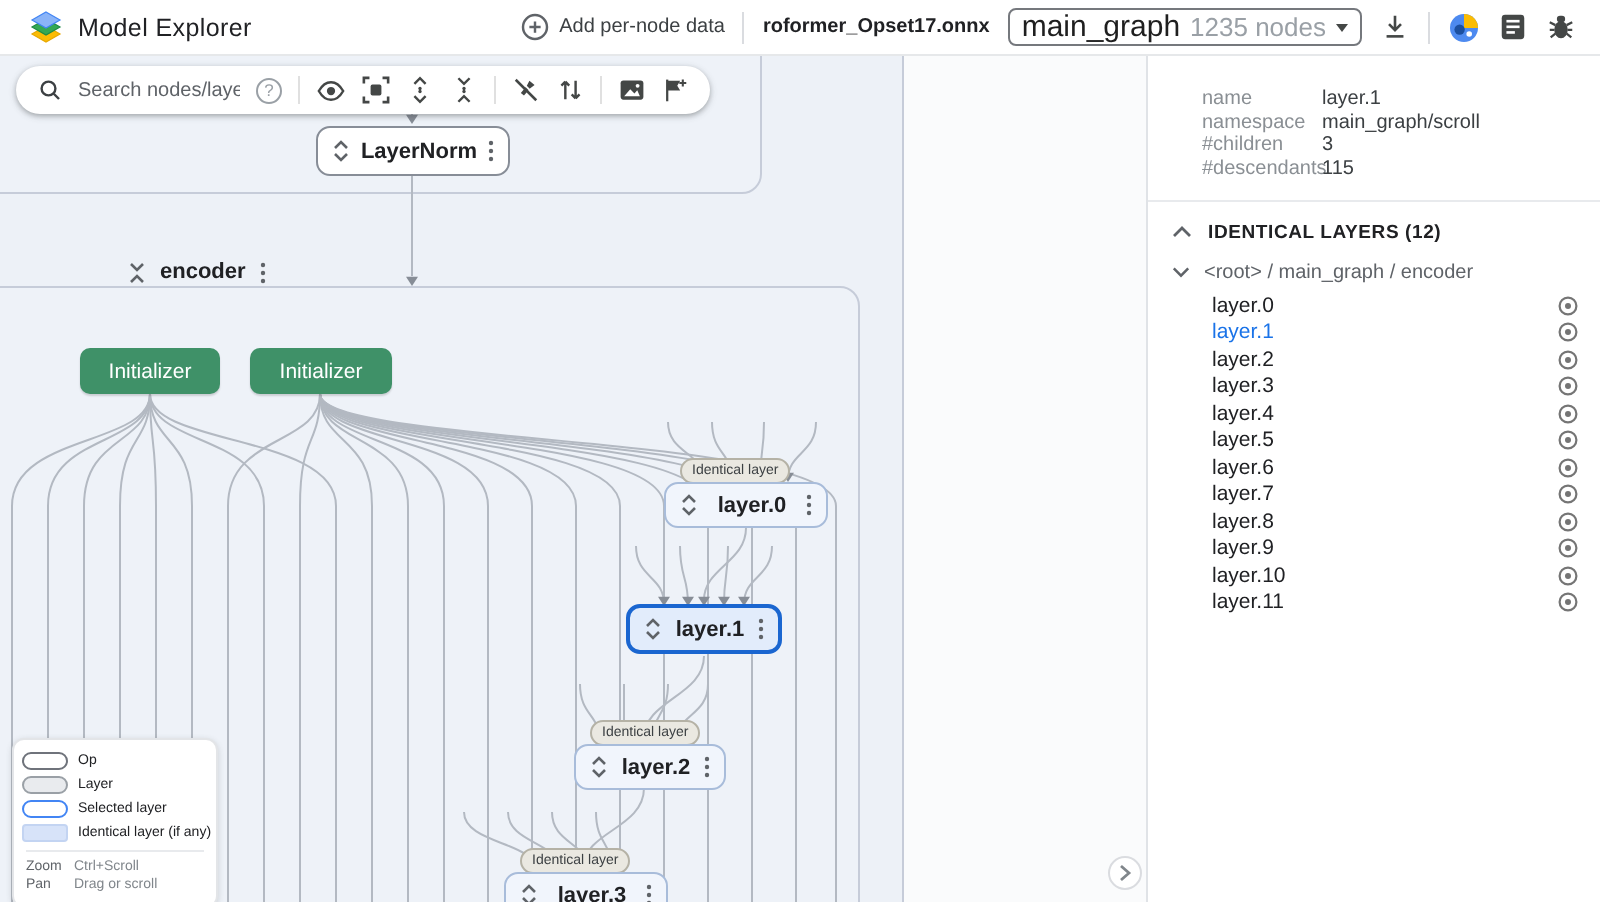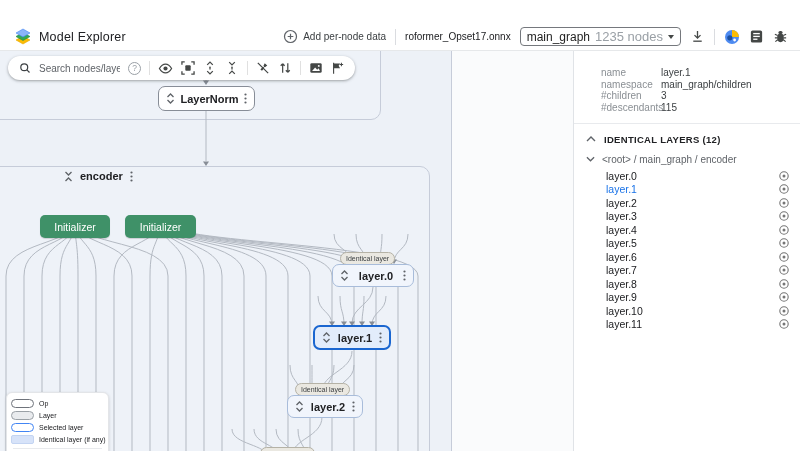--- a/index.html
+++ b/index.html
@@ -1,30 +1,30 @@
 <!DOCTYPE html>
 <html style="--accent: #1a73e8; --green: #3f9168; --edge: #b3b9c2;"><head>
 <meta charset="utf-8">
 <style>
   * { margin:0; padding:0; box-sizing:border-box; }
   html,body { width:800px; height:451px; overflow:hidden; }
   body { font-family:"Liberation Sans","DejaVu Sans",sans-serif; background:#fff; color:#202124; }
   :root{ --accent:#1a73e8; --green:#3f9168; --edge:#b3b9c2; --icon:#444746; --graybd:#c6ccd9; --groupfill:#eef2f8; }
 
   
-  #topbar { height:28px; display:flex; align-items:center; border-bottom:1px solid #e6e8ea; background:#fff; padding:0 12px 0 14px; position:relative; z-index:20;margin-top:23px; }
+  #topbar { height:28px; display:flex; align-items:center; border-bottom:1px solid #e6e8ea; background:#fff; padding:0 12px 0 14px; position:relative; z-index:20; }
   .brand { display:flex; align-items:center; gap:7px; }
   .app-title { font-size:12.5px; font-weight:500; color:#202124; letter-spacing:.2px; }
   .top-right { margin-left:auto; display:flex; align-items:center; gap:9px; }
   .tb-btn { display:flex; align-items:center; gap:5px; background:none; border:none; cursor:pointer; font-family:inherit; }
   .tb-btn span { font-size:10px; color:#3c4043; }
   .vdiv { width:1px; height:16px; background:#dadce0; }
-  .model-file { font-size:10px; font-weight:normal; color:#202124; white-space:nowrap; }
+  .model-file { font-size:10px; font-weight:bold; color:#202124; white-space:nowrap; }
   .graph-select { display:flex; align-items:center; gap:5px; border:1px solid #75787d; border-radius:4px; height:19px; padding:0 6px; cursor:pointer; background:#fff; }
-  .graph-name { font-size:12px; color:#1f1f1f; }
+  .graph-name { font-size:15px; color:#1f1f1f; }
   .graph-count { font-size:13px; color:#9aa0a6; }
   .caret { width:0; height:0; border-left:3.5px solid transparent; border-right:3.5px solid transparent; border-top:4.5px solid #444746; }
   .icon-btn { background:none; border:none; cursor:pointer; display:flex; align-items:center; justify-content:center; padding:0; }
 
   
   #workspace { display:flex; height:423px; }
   #canvas { position:relative; width:573px; height:423px; background:#fafbfc; overflow:hidden; }
 
   .group { position:absolute; border:1px solid var(--graybd); border-radius:10px; background:var(--groupfill); }
   #container-group { left:-24px; top:-24px; width:476px; height:520px; background:#edf1f7; z-index:0; }
@@ -33,21 +33,21 @@
 
   #edge-svg { position:absolute; left:0; top:0; z-index:2; }
   #edge-svg path.e { fill:none; stroke:var(--edge); stroke-width:1; }
   #edge-svg path.ah { fill:#878d96; stroke:none; }
 
   .group-header { position:absolute; display:flex; align-items:center; gap:7px; z-index:3; }
   .group-title { font-size:11px; font-weight:bold; color:#202124; }
 
   .node-op { position:absolute; left:158px; top:35px; width:97px; height:25px; background:#fff; border:1px solid #878d97; border-radius:7px; display:flex; align-items:center; justify-content:space-between; padding:0 7px; z-index:3; cursor:pointer; }
   .node-label { font-size:11px; font-weight:bold; color:#202124; }
-  .init-node { position:absolute; top:146px; height:23px; background:var(--green); color:#fff; border-radius:5px; display:flex; align-items:center; justify-content:center; font-size:10.5px; z-index:3; cursor:pointer; box-shadow:0 1px 1px rgba(0,0,0,.15);margin-top:18px; }
+  .init-node { position:absolute; top:146px; height:23px; background:var(--green); color:#fff; border-radius:5px; display:flex; align-items:center; justify-content:center; font-size:10.5px; z-index:3; cursor:pointer; box-shadow:0 1px 1px rgba(0,0,0,.15); }
   .lnode { position:absolute; height:23px; background:#f1f5fc; border:1px solid #a8bcda; border-radius:7px; display:flex; align-items:center; justify-content:space-between; padding:0 7px; z-index:3; cursor:pointer; }
   .lnode.sel { background:#e2ecfb; border:2px solid #1a66d0; height:25px; }
   .badge { position:absolute; height:13px; background:#eae8e1; border:1px solid #b5b2a6; border-radius:7px; font-size:7px; color:#3c4043; display:flex; align-items:center; padding:0 5px; z-index:3; white-space:nowrap; }
 
   
   #fl-toolbar { position:absolute; left:8px; top:5px; width:347px; height:24px; background:#fff; border-radius:12px; box-shadow:0 1px 2px rgba(60,64,67,.3),0 1px 3px 1px rgba(60,64,67,.12); display:flex; align-items:center; gap:8px; padding:0 11px; z-index:6; }
   #search-input { border:none; outline:none; flex:1; font-size:10px; color:#202124; font-family:inherit; background:transparent; min-width:0; }
   #search-input::placeholder { color:#5f6368; }
   .help-circle { width:13px; height:13px; border:1px solid #9aa0a6; border-radius:50%; color:#9aa0a6; font-size:8.5px; display:flex; align-items:center; justify-content:center; flex:none; cursor:pointer; }
   .tdiv { width:1px; height:14px; background:#e0e0e0; flex:none; }
@@ -224,21 +224,21 @@
           <path d="M1.5 7 L4.5 10 L7.5 7"></path>
       </svg>
       <span class="node-label">LayerNorm</span>
       <svg width="3" height="11" viewBox="0 0 3 11" fill="#5f6368">
         <circle cx="1.5" cy="1.5" r="1.1"></circle>
           <circle cx="1.5" cy="5.5" r="1.1"></circle>
           <circle cx="1.5" cy="9.5" r="1.1"></circle>
       </svg>
     </div>
 
-    <div class="group-header" style="left:64px; top:119px;">
+    <div class="group-header" style="left:64px; top:102px;">
       <svg width="9" height="11" viewBox="0 0 9 11" fill="none" stroke="#5f6368" stroke-width="1.3">
         <path d="M1.5 1 L4.5 4 L7.5 1"></path>
           <path d="M1.5 10 L4.5 7 L7.5 10"></path>
       </svg>
       <span class="group-title">encoder</span>
       <svg width="3" height="11" viewBox="0 0 3 11" fill="#5f6368">
         <circle cx="1.5" cy="1.5" r="1.1"></circle>
           <circle cx="1.5" cy="5.5" r="1.1"></circle>
           <circle cx="1.5" cy="9.5" r="1.1"></circle>
       </svg>
@@ -412,21 +412,21 @@
 
   <aside id="panel">
     <section>
       <div class="kv-rows" id="kv-rows">
           <div class="kv-row">
             <span class="kv-key">name</span>
             <span class="kv-val">layer.1</span>
           </div>
           <div class="kv-row">
             <span class="kv-key">namespace</span>
-            <span class="kv-val">main_graph/children</span>
+            <span class="kv-val">main_graph/scroll</span>
           </div>
           <div class="kv-row">
             <span class="kv-key">#children</span>
             <span class="kv-val">3</span>
           </div>
           <div class="kv-row">
             <span class="kv-key">#descendants</span>
             <span class="kv-val">115</span>
           </div>
         </div>

